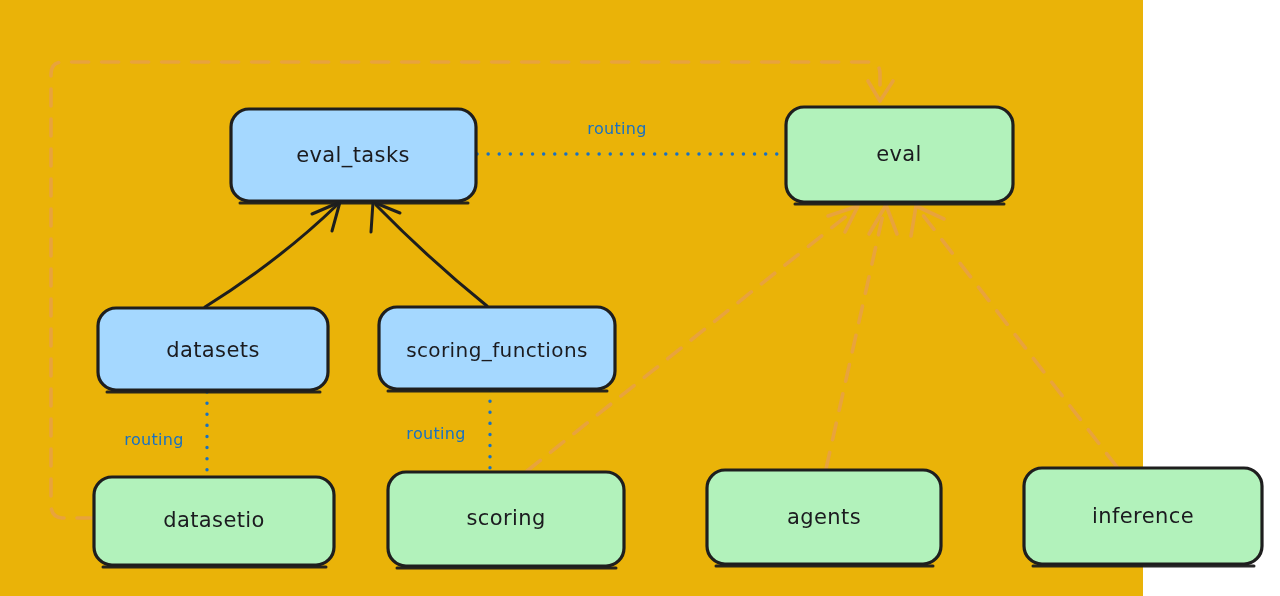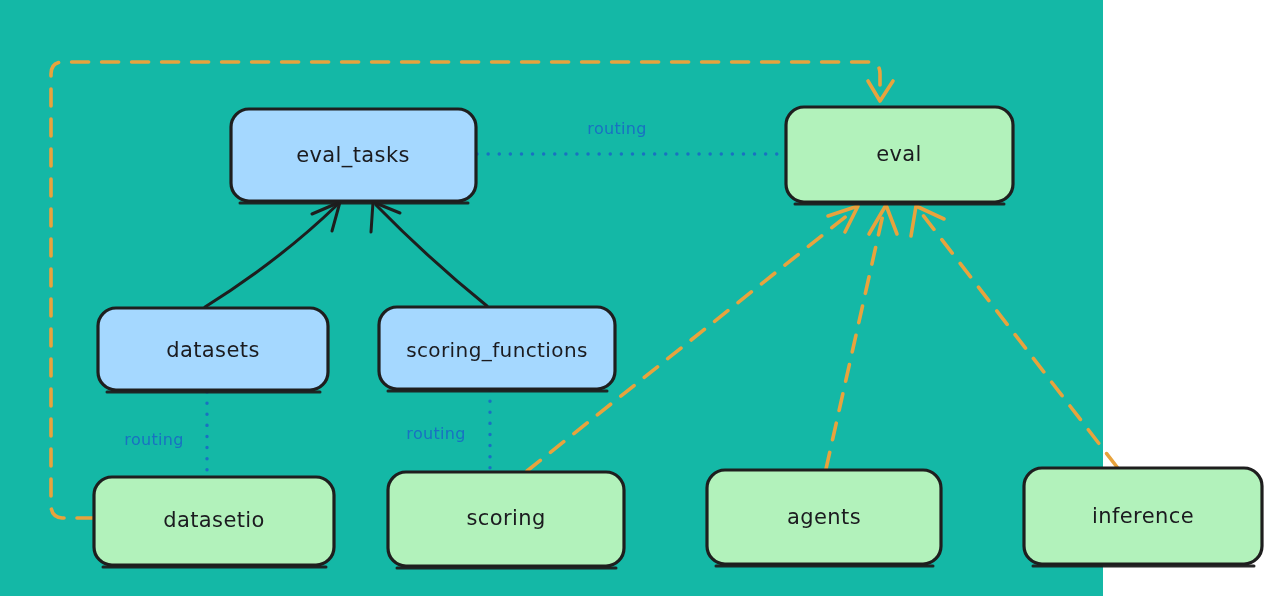--- a/index.html
+++ b/index.html
@@ -10,21 +10,22 @@
   body {
     width: 1280px;
     height: 596px;
     overflow: hidden;
     font-family: "DejaVu Sans", sans-serif;
   }
   #diagram-root {
     position: relative;
     width: 1103px;
     height: 596px;
-    background: #14b8a6;
+    background: #eab308;
+    padding-left: 40px;
   }
   svg.canvas {
     position: absolute;
     top: 0;
     left: 0;
     width: 1280px;
     height: 596px;
     display: block;
   }
   .node-label {

